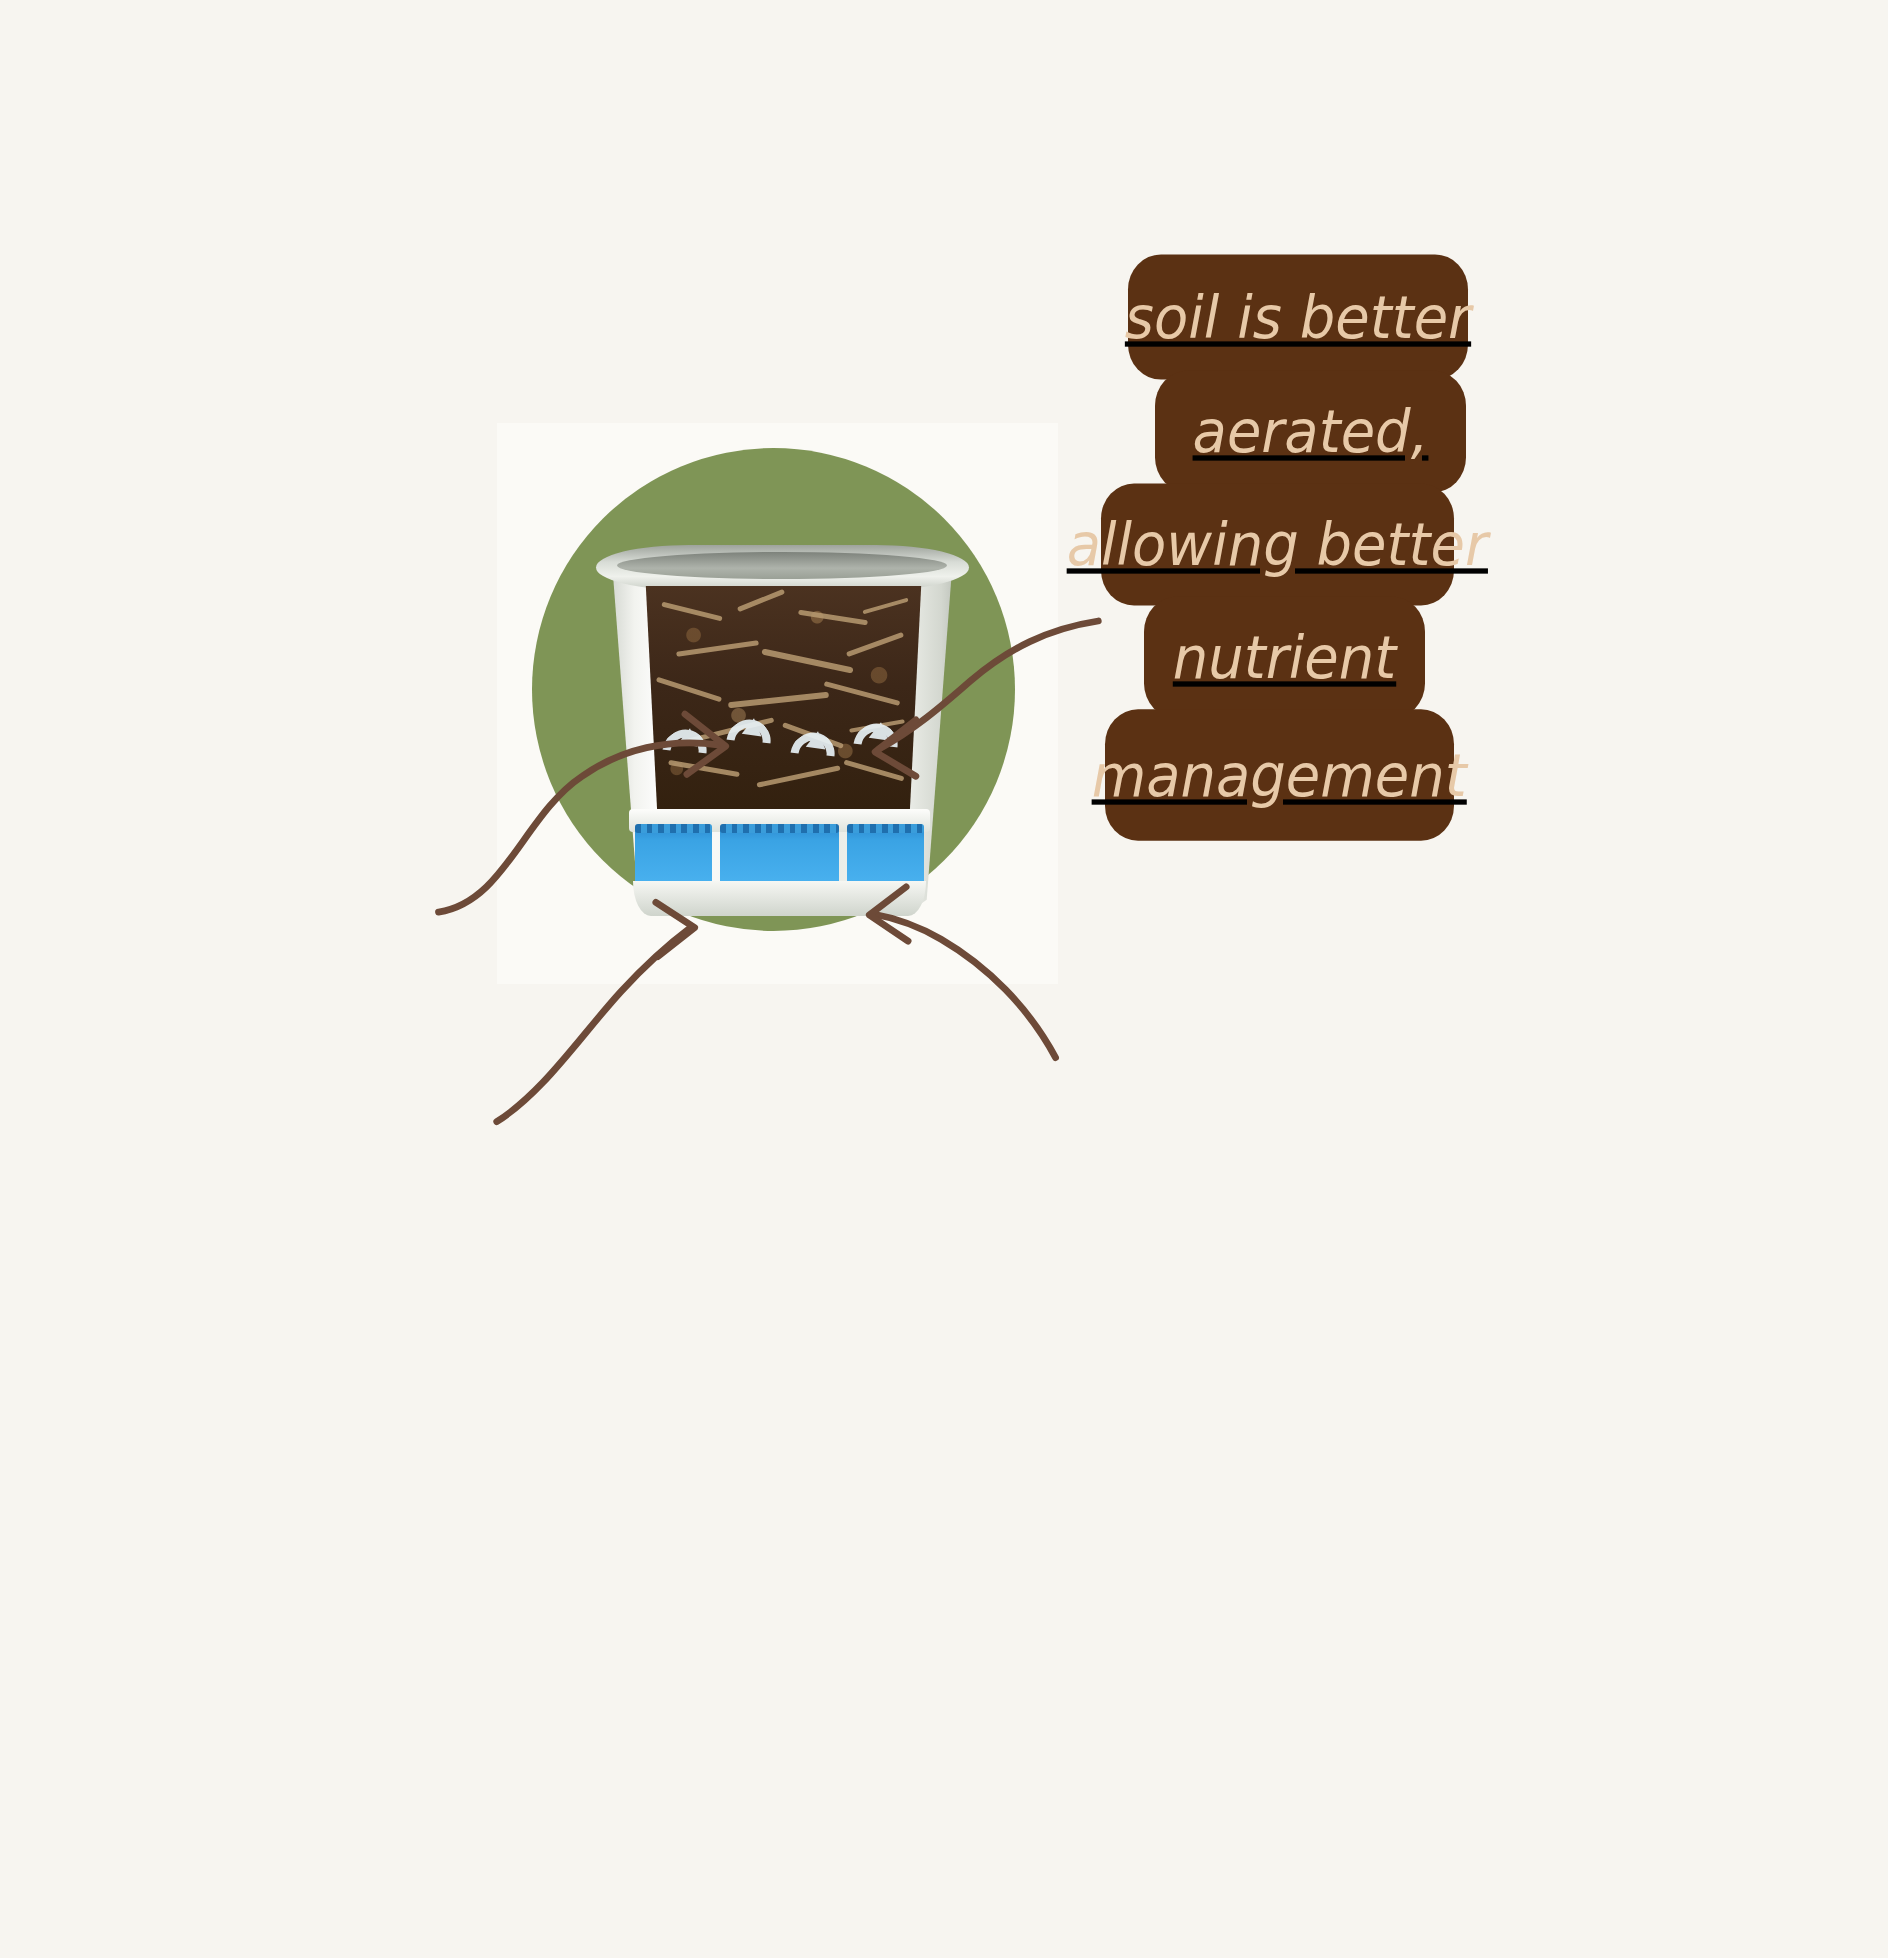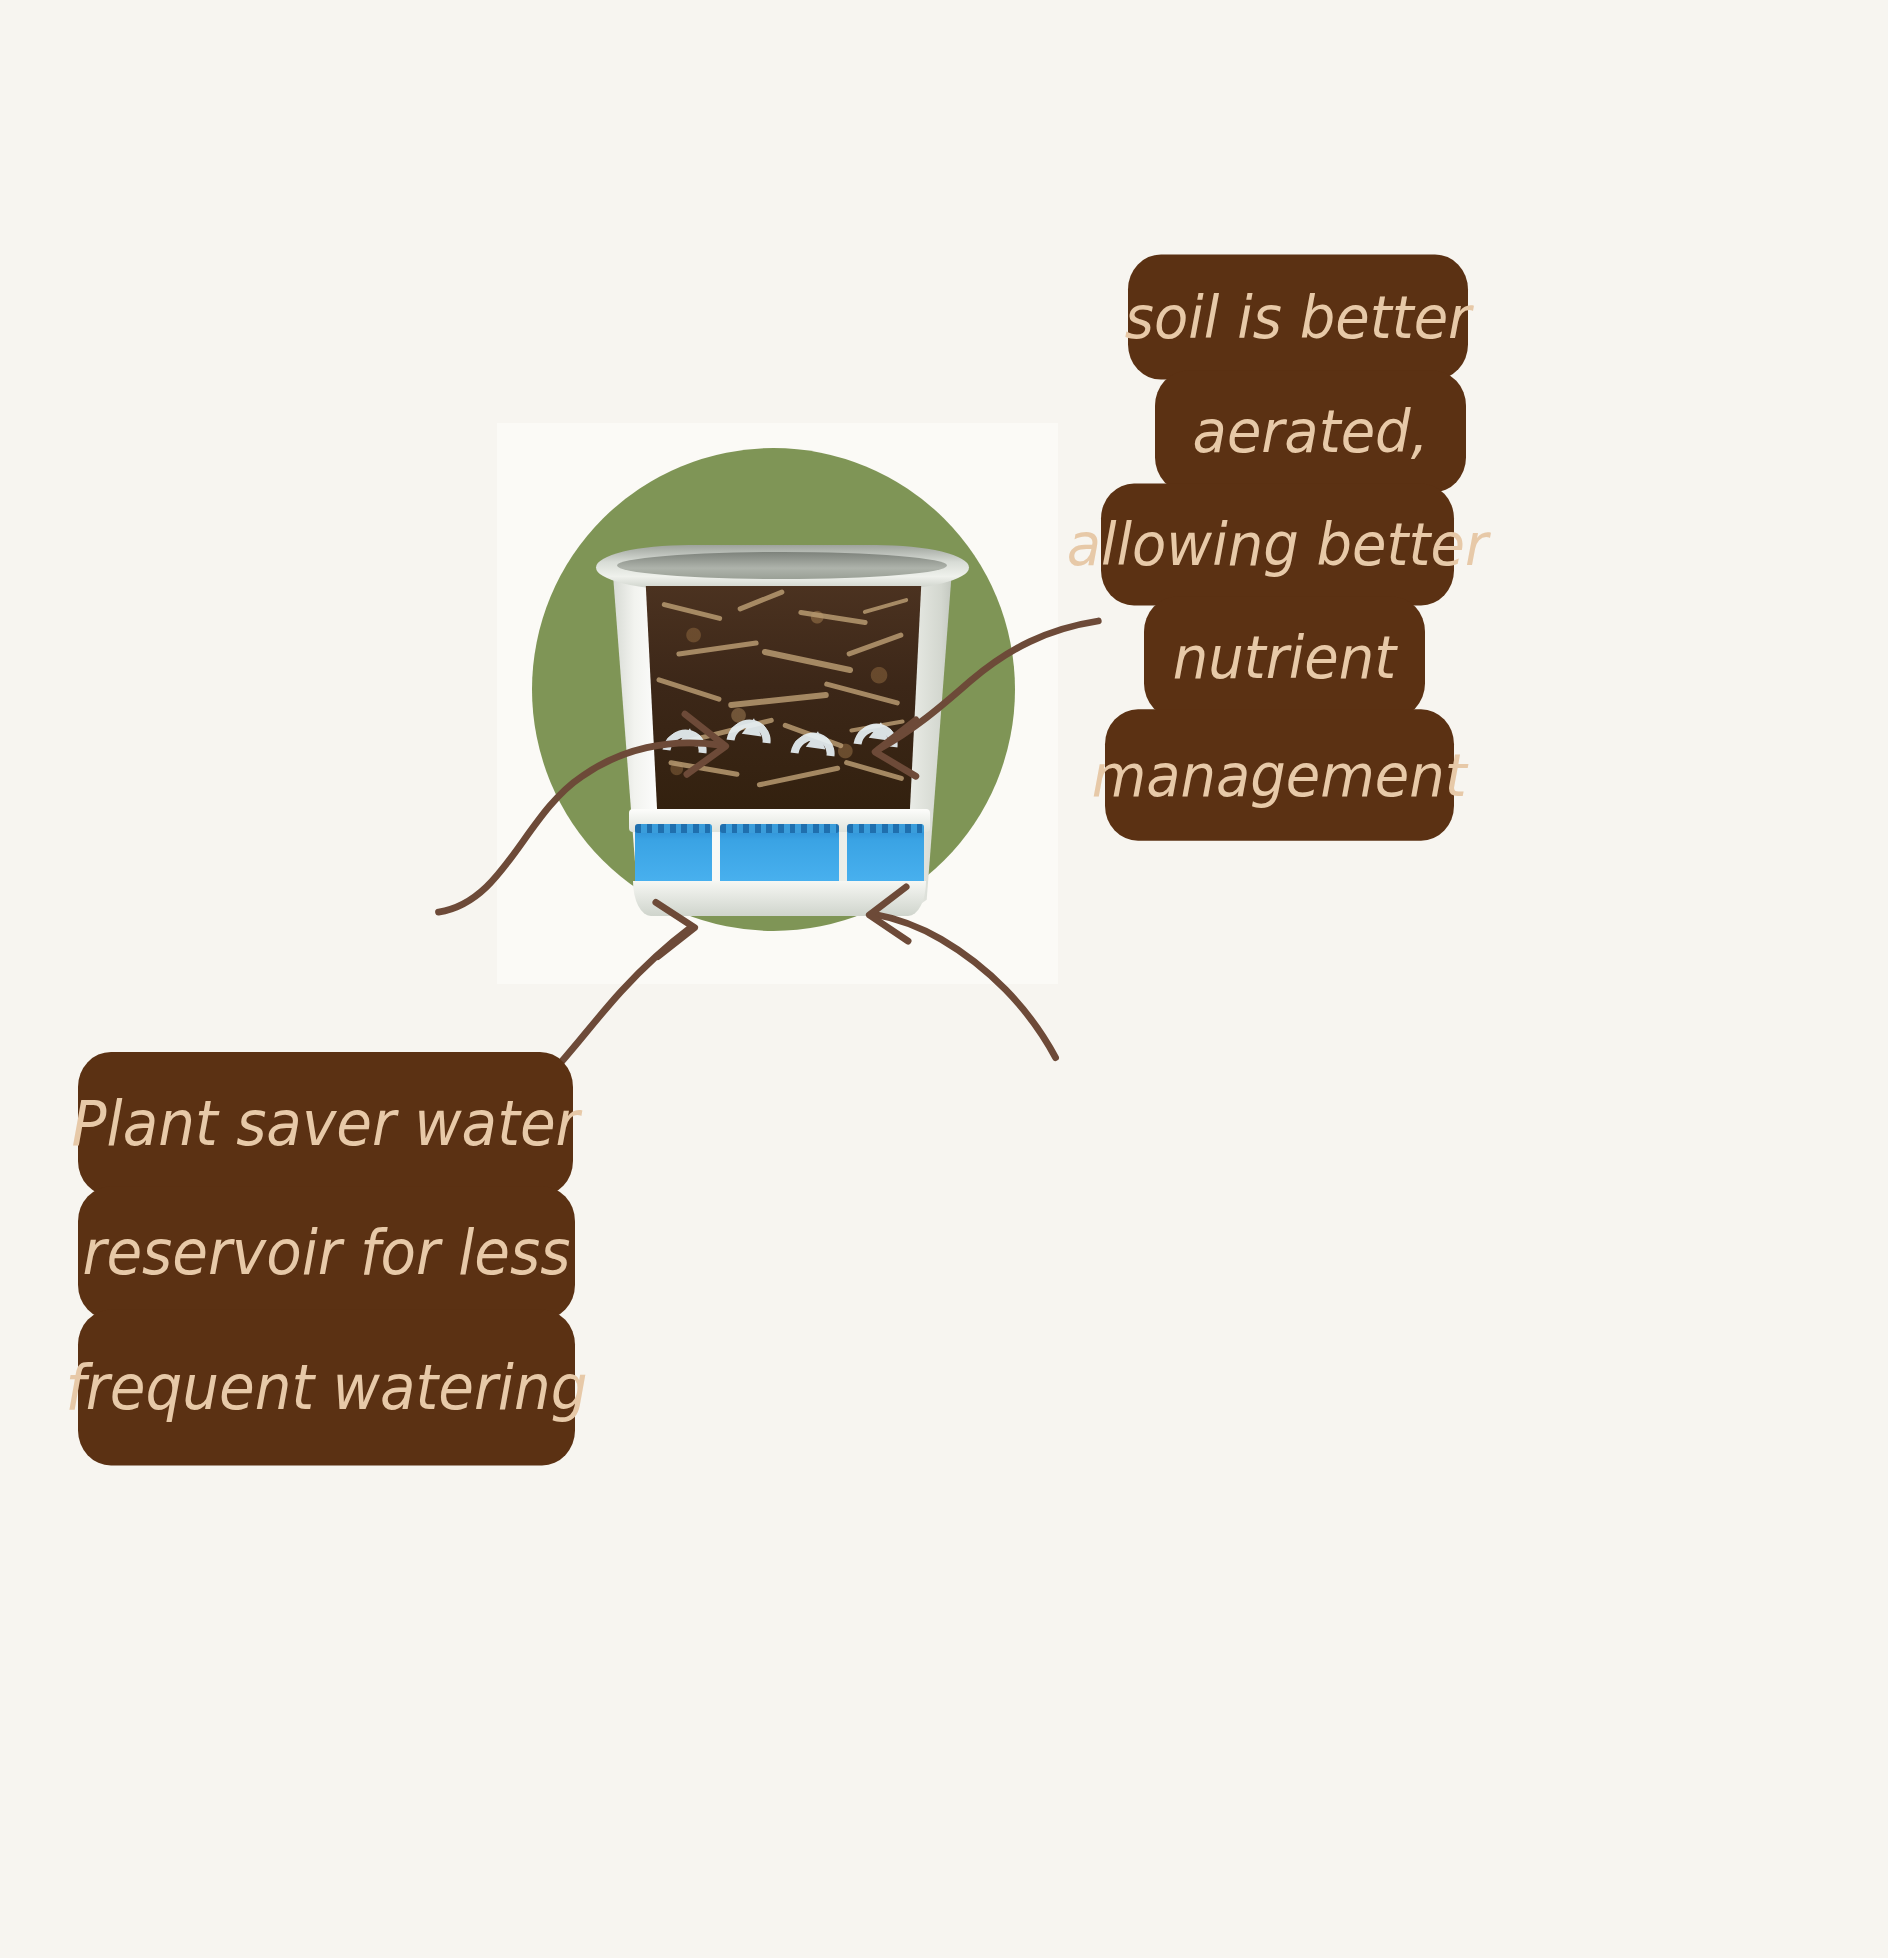--- a/index.html
+++ b/index.html
@@ -43,21 +43,21 @@
     white-space: nowrap;
     transform: scaleY(1.18);
   }
 
   
   .notchbox {
     position: absolute;
     display: flex;
     flex-direction: column;
   }
-  .notchbox.align-left   { align-items: flex-start; }
+  .notchbox.align-left   { align-items: flex-start; text-decoration: underline; }
 
   .nline {
     background: #5b3113;
     color: #e7c9a8;
     font-family: "DejaVu Sans", sans-serif;
     font-style: italic;
     font-weight: 400;
     display: flex;
     align-items: center;
     white-space: nowrap;
@@ -343,21 +343,16 @@
 
 
   <div class="notchbox align-left" id="box-tr">
     <div class="nline l1 r-top" style="margin-left:33px;">soil is better</div>
     <div class="nline l2 r-mid" style="margin-left:60px;">aerated,</div>
     <div class="nline l3 r-mid" style="margin-left:5.8px;">allowing better</div>
     <div class="nline l4 r-mid" style="margin-left:49px;">nutrient</div>
     <div class="nline l5 r-bottom" style="margin-left:9.7px;">management</div>
   </div>
 
-  <div class="notchbox align-left" id="box-bl">
-    <div class="nline l1 r-top">Plant saver water</div>
-    <div class="nline l2 r-mid">reservoir for less</div>
-    <div class="nline l3 r-bottom">frequent watering</div>
-  </div>
 
 
 </div>
 
 
 </body></html>

